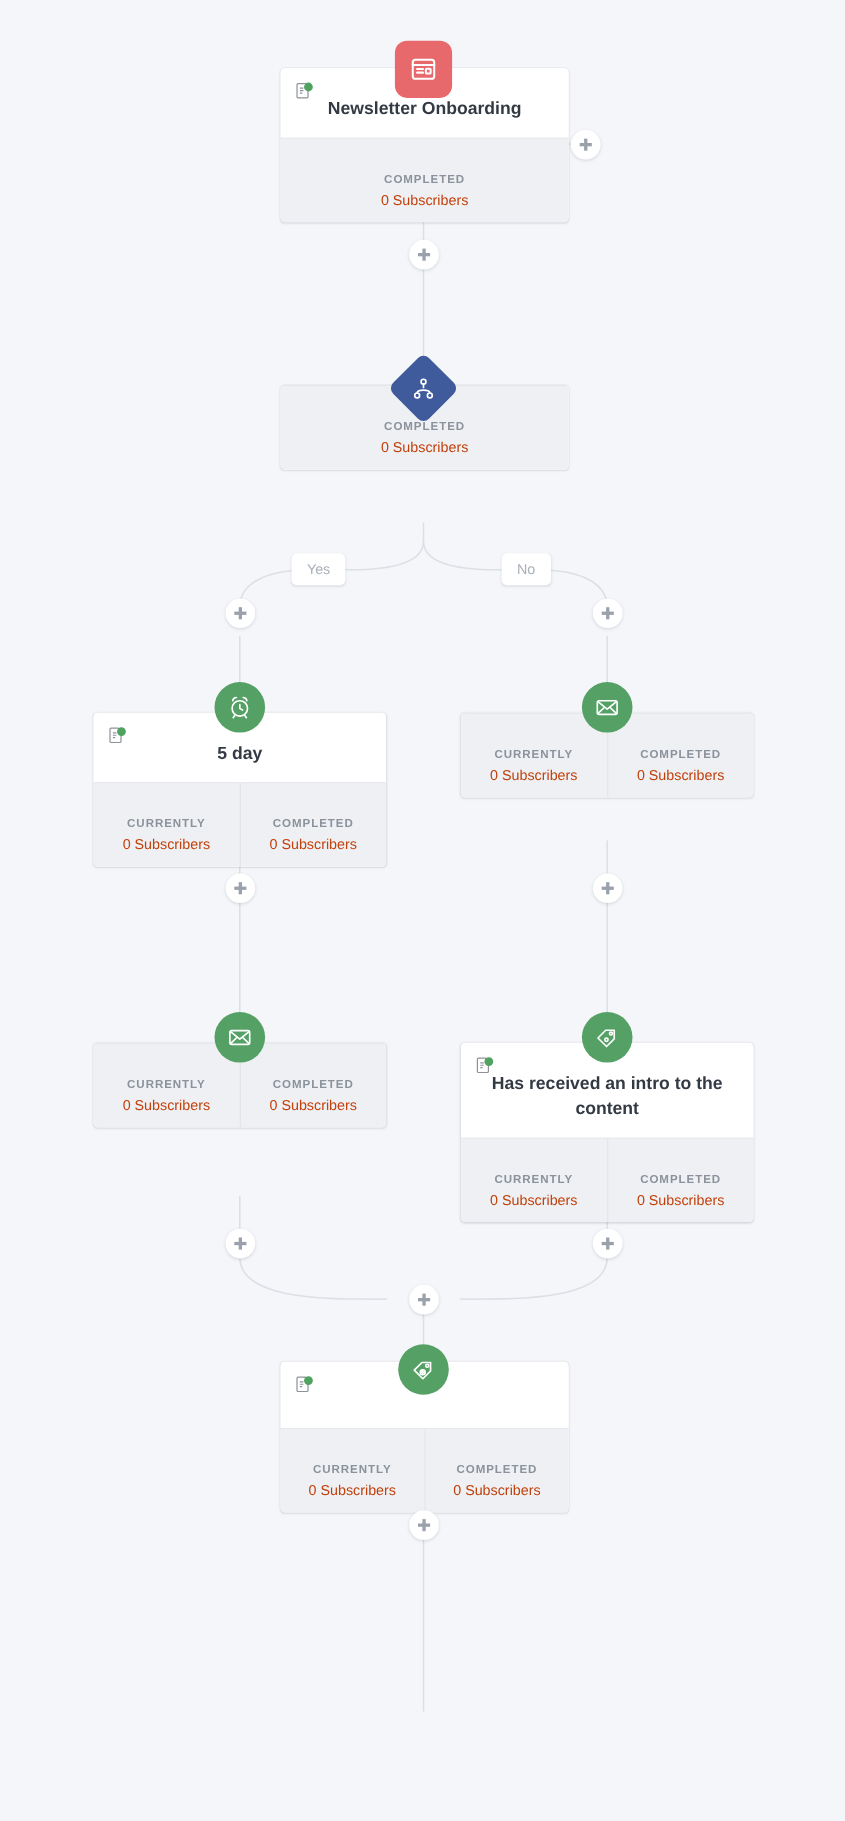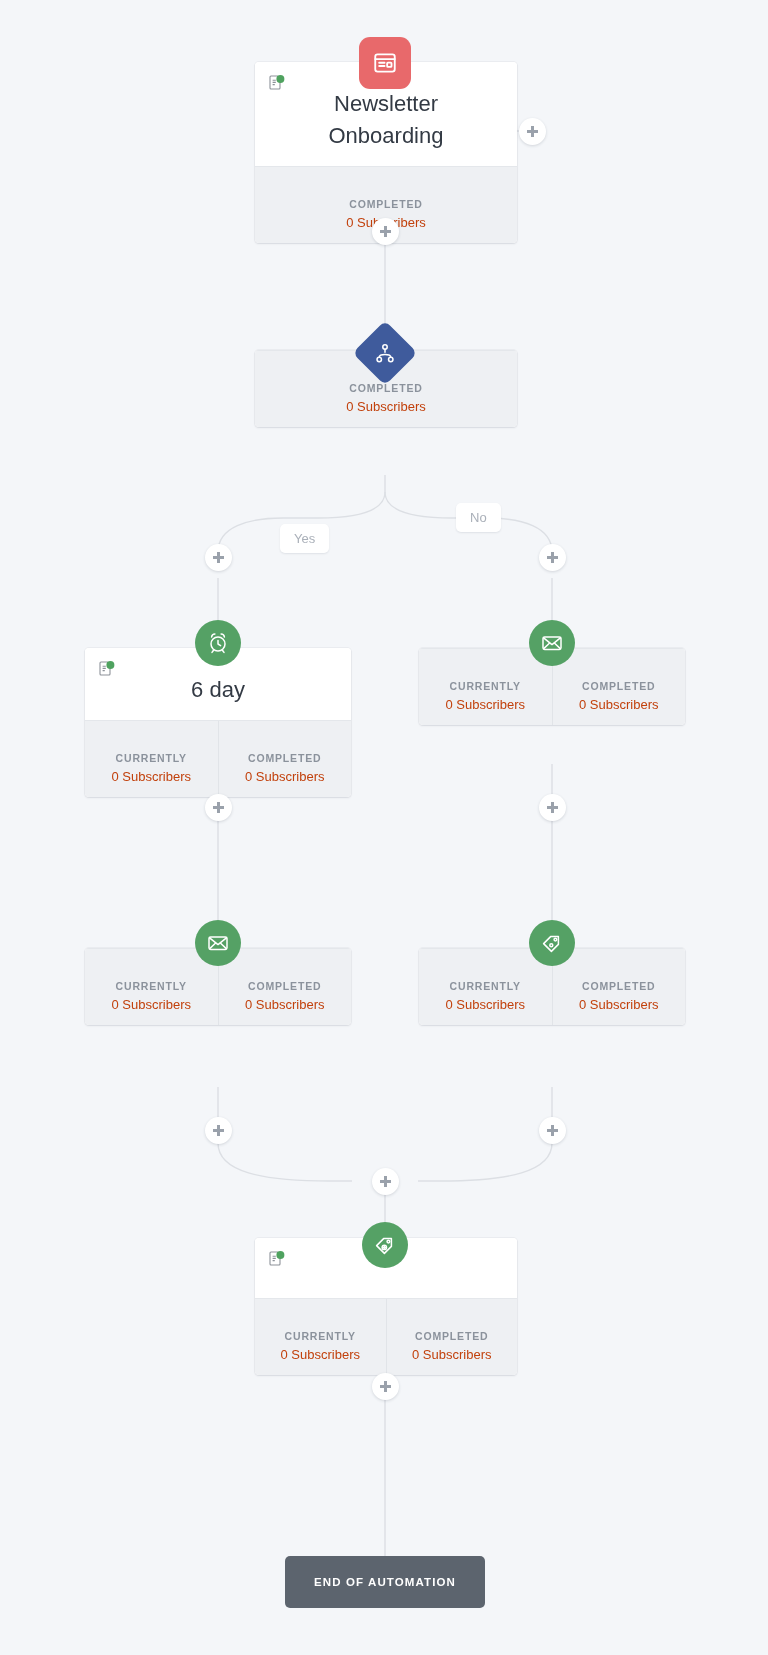--- a/index.html
+++ b/index.html
@@ -38,25 +38,25 @@
   .card-head {
     position: relative;
     background: #ffffff;
     padding: 26px 14px 14px 14px;
     min-height: 60px;
     display: flex;
     align-items: flex-end;
     justify-content: center;
   }
   .card-title {
-    font-size: 22px;
+    font-size: 16px;
     line-height: 1.45;
     color: #333a44;
     text-align: center;
-    font-weight: 400;
+    font-weight: 700;
     width: 100%;
     padding: 0 6px;
   }
   .doc-badge {
     position: absolute;
     left: 13px;
     top: 12px;
     width: 17px;
     height: 17px;
   }
@@ -248,36 +248,36 @@
   </div>
   <div class="bubble diamond" style="left:362px; top:330px;">
     <svg viewBox="0 0 24 24" width="23" height="23" fill="none" stroke="#ffffff" stroke-width="1.6" stroke-linecap="round">
       <circle cx="12" cy="5" r="2.3"></circle>
       <circle cx="6" cy="18" r="2.3"></circle>
       <circle cx="18" cy="18" r="2.3"></circle>
       <path d="M12 7.3 V10.5 M6 15.7 C6 12 18 12 18 15.7"></path>
     </svg>
   </div>
 
-  <div class="pill" style="left:280px; top:503px;margin-top:21px;">Yes</div>
+  <div class="pill" style="left:265px; top:503px;">Yes</div>
   <div class="pill" style="left:456px; top:503px;">No</div>
 
   <div class="plus" style="left:205px; top:544px;"></div>
   <div class="plus" style="left:539px; top:544px;"></div>
 
   <div class="card" style="left:85px; top:648px; width:266px;">
     <div class="card-head">
       <span class="doc-badge">
         <svg viewBox="0 0 17 17" width="17" height="17">
           <path d="M3 2 h6.4 l2.6 2.6 V14 a1 1 0 0 1 -1 1 H3 a1 1 0 0 1 -1 -1 V3 a1 1 0 0 1 1 -1 z" fill="#ffffff" stroke="#8d9299" stroke-width="1.1"></path>
           <path d="M4.6 6.2 h3.2 M4.6 8.4 h3.2 M4.6 10.6 h2.2" stroke="#8d9299" stroke-width="1.1"></path>
           <circle cx="12.4" cy="5.1" r="4" fill="#4fa25f"></circle>
         </svg>
       </span>
-      <div class="card-title">6 day</div>
+      <div class="card-title">5 day</div>
     </div>
     <div class="card-stats">
       <div class="stat">
         <div class="stat-label">CURRENTLY</div>
         <div class="stat-value">0 Subscribers</div>
       </div>
       <div class="stat">
         <div class="stat-label">COMPLETED</div>
         <div class="stat-value">0 Subscribers</div>
       </div>
@@ -330,20 +330,30 @@
   <div class="bubble circle" style="left:195px; top:920px;">
     <svg viewBox="0 0 24 24" width="24" height="24" fill="none" stroke="#ffffff" stroke-width="1.5" stroke-linecap="round" stroke-linejoin="round">
       <rect x="3" y="6" width="18" height="12.4" rx="1.6"></rect>
       <path d="M3.6 6.8 L12 13.6 L20.4 6.8"></path>
       <path d="M3.7 17.6 L9.4 12.2 M20.3 17.6 L14.6 12.2"></path>
     </svg>
   </div>
   <div class="plus" style="left:205px; top:1117px;"></div>
 
   <div class="card" style="left:419px; top:948px; width:266px;">
+    <div class="card-head">
+      <span class="doc-badge">
+        <svg viewBox="0 0 17 17" width="17" height="17">
+          <path d="M3 2 h6.4 l2.6 2.6 V14 a1 1 0 0 1 -1 1 H3 a1 1 0 0 1 -1 -1 V3 a1 1 0 0 1 1 -1 z" fill="#ffffff" stroke="#8d9299" stroke-width="1.1"></path>
+          <path d="M4.6 6.2 h3.2 M4.6 8.4 h3.2 M4.6 10.6 h2.2" stroke="#8d9299" stroke-width="1.1"></path>
+          <circle cx="12.4" cy="5.1" r="4" fill="#4fa25f"></circle>
+        </svg>
+      </span>
+      <div class="card-title">Has received an intro to the content</div>
+    </div>
     <div class="card-stats">
       <div class="stat">
         <div class="stat-label">CURRENTLY</div>
         <div class="stat-value">0 Subscribers</div>
       </div>
       <div class="stat">
         <div class="stat-label">COMPLETED</div>
         <div class="stat-value">0 Subscribers</div>
       </div>
     </div>
@@ -383,17 +393,14 @@
   <div class="bubble circle" style="left:362px; top:1222px;">
     <svg viewBox="0 0 24 24" width="24" height="24" fill="none" stroke="#ffffff" stroke-width="1.5" stroke-linecap="round" stroke-linejoin="round">
       <path d="M3.6 12.6 L10.6 5.6 H18.4 V13.4 L11.4 20.4 Z"></path>
       <circle cx="15.4" cy="8.6" r="1.35"></circle>
       <circle cx="11.3" cy="14.4" r="2.2"></circle>
       <path d="M11.3 13.2 V15.6 M10.1 14.4 H12.5"></path>
     </svg>
   </div>
   <div class="plus" style="left:372px; top:1373px;"></div>
 
-  <div class="end-node" style="left:285px; top:1556px; width:200px; height:52px;">
-    <span>END OF AUTOMATION</span>
-  </div>
 
 </div>
 
 </body></html>

